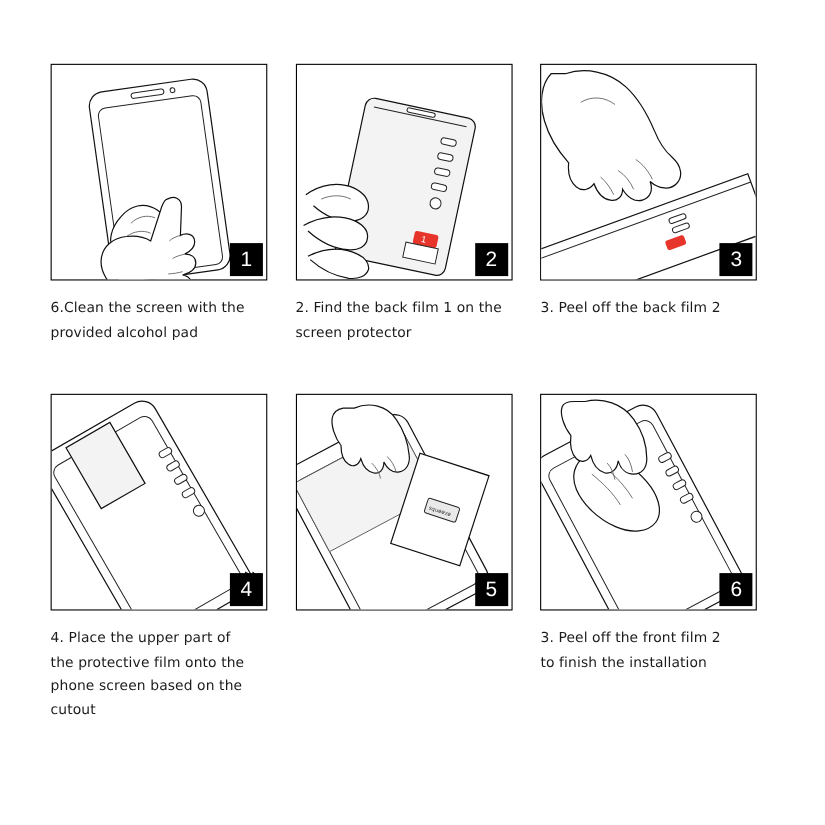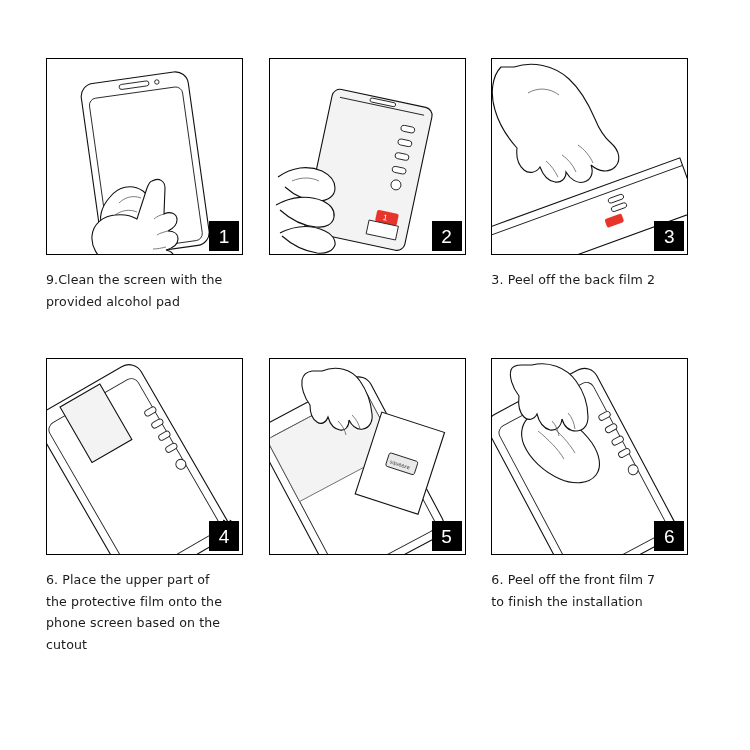--- a/index.html
+++ b/index.html
@@ -105,21 +105,21 @@
           <path class="ln-light" d="M72 144 c6 -6 14 -8 22 -5"></path>
           <path class="ln-light" d="M68 156 c7 -5 15 -6 22 -3"></path>
 
           <path class="ln fill-white" d="M105 122 c7 -4 13 0 13 7 l-1 26 c6 -3 13 -1 13 6 c0 5 -3 8 -9 11 c6 0 10 3 10 8 c0 6 -5 9 -12 11 c5 1 8 4 8 8 c0 6 -6 10 -16 12 c-16 4 -38 2 -50 -6 c-11 -7 -17 -18 -16 -28 c1 -12 11 -20 23 -21 c9 -1 17 1 22 4 l10 -31 c2 -5 3 -7 5 -7z"></path>
           <path class="ln-light" d="M117 155 c-4 1 -8 3 -10 5"></path>
           <path class="ln-light" d="M121 172 c-4 1 -8 2 -11 4"></path>
           <path class="ln-light" d="M119 188 c-4 1 -9 2 -13 2"></path>
         </svg>
         <div class="badge">1</div>
       </div>
-      <div class="caption">9.Clean the screen with the
+      <div class="caption">6.Clean the screen with the
 provided alcohol pad</div>
     </div>
 
     <div class="step">
       <div class="panel">
         <svg width="195" height="195" viewBox="0 0 195 195">
 
           <g transform="rotate(12 110 100)">
             <path class="ln fill-lgrey" d="M58 40 h86 a8 8 0 0 1 8 8 v130 a8 8 0 0 1 -8 8 h-86 a8 8 0 0 1 -8 -8 v-130 a8 8 0 0 1 8 -8z"></path>
             <path class="ln-thin" d="M58 48 h86"></path>
@@ -135,20 +135,22 @@
             <path class="ln-thin fill-white" d="M112 162 h30 v14 h-30z"></path>
           </g>
 
           <path class="ln fill-white" d="M8 118 c14 -10 30 -12 44 -6 c8 4 13 10 13 17 c0 8 -7 13 -17 13 c-12 0 -24 -6 -33 -14"></path>
           <path class="ln fill-white" d="M6 146 c16 -9 33 -10 47 -4 c8 4 12 10 11 16 c-1 7 -8 11 -18 10 c-13 -1 -26 -8 -36 -17"></path>
           <path class="ln fill-white" d="M10 174 c16 -8 32 -8 45 -2 c7 3 11 9 10 14 c-2 6 -9 9 -18 8 c-13 -2 -26 -9 -35 -17"></path>
           <path class="ln-light" d="M22 122 c9 -4 19 -4 27 0"></path>
         </svg>
         <div class="badge">2</div>
       </div>
+      <div class="caption">2. Find the back film 1 on the
+screen protector</div>
     </div>
 
     <div class="step">
       <div class="panel">
         <svg width="195" height="195" viewBox="0 0 195 195">
 
           <g transform="rotate(-20 100 150)">
             <path class="ln fill-white" d="M-10 132 h210 v56 h-210z"></path>
             <path class="ln-thin" d="M-10 140 h210"></path>
             <rect class="ln-thin fill-white" x="118" y="146" width="16" height="5" rx="2.5"></rect>
@@ -183,21 +185,21 @@
             <rect class="ln-thin fill-white" x="120" y="102" width="12" height="6" rx="3"></rect>
             <circle class="ln-thin fill-white" cx="126" cy="124" r="5"></circle>
 
             <path class="ln fill-lgrey" d="M50 14 h46 v64 h-46z"></path>
           </g>
 
           <text x="176" y="160" transform="rotate(90 176 160)" style="font-size:13px;font-family:'Liberation Sans',sans-serif;fill:#111">2</text>
         </svg>
         <div class="badge">4</div>
       </div>
-      <div class="caption">6. Place the upper part of
+      <div class="caption">4. Place the upper part of
 the protective film onto the
 phone screen based on the
 cutout</div>
     </div>
 
     <div class="step">
       <div class="panel">
         <svg width="195" height="195" viewBox="0 0 195 195">
           <g transform="rotate(-28 95 110)">
 
@@ -239,18 +241,18 @@
           <path class="ln-light" d="M46 72 c10 8 20 18 26 28"></path>
           <path class="ln-light" d="M58 66 c10 8 19 18 25 28"></path>
 
           <path class="ln fill-white" d="M40 6 c16 -4 34 2 44 16 c8 11 12 24 12 36 c0 9 -5 14 -12 14 c-7 0 -12 -5 -14 -12 c-1 8 -6 12 -12 11 c-7 -2 -11 -8 -13 -16 c-3 6 -9 7 -13 3 c-5 -5 -6 -13 -5 -21 c-7 -9 -10 -20 -8 -26 c1 -3 4 -5 11 -5z"></path>
           <path class="ln-light" d="M76 54 c4 4 6 10 7 16"></path>
           <path class="ln-light" d="M60 62 c4 4 6 10 7 15"></path>
           <text x="176" y="162" transform="rotate(90 176 162)" style="font-size:13px;font-family:'Liberation Sans',sans-serif;fill:#111">2</text>
         </svg>
         <div class="badge">6</div>
       </div>
-      <div class="caption">6. Peel off the front film 7
+      <div class="caption">3. Peel off the front film 2
 to finish the installation</div>
     </div>
 
   </div>
 </div>
 
 </body></html>

